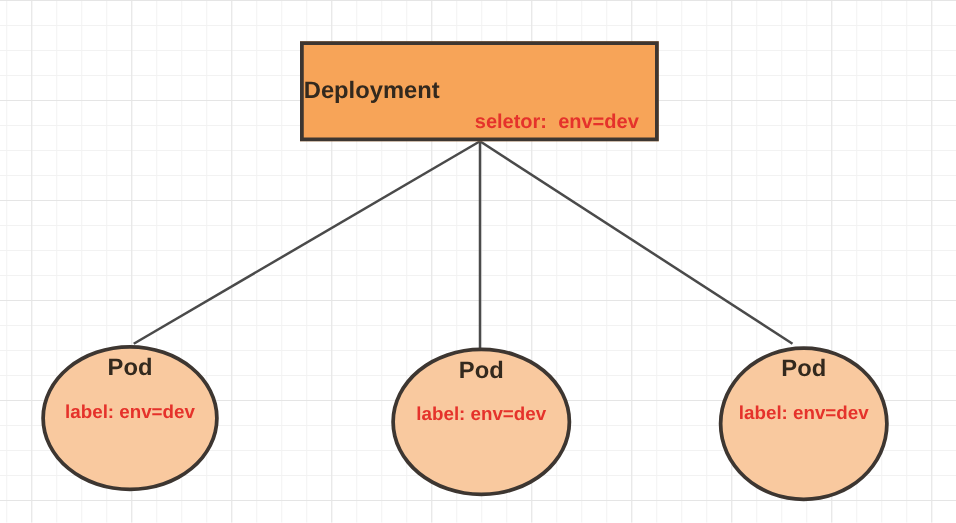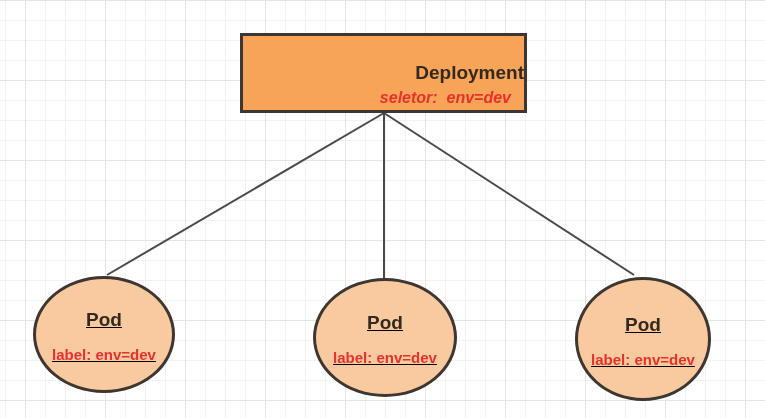--- a/index.html
+++ b/index.html
@@ -30,40 +30,38 @@
   }
   .deployment {
     position: absolute;
     left: 240px; top: 33px;
     width: 287px; height: 80px;
     background: var(--deployment-fill, #f7a458);
     border: 3px solid var(--shape-border, #3d3631);
   }
   .dep-title {
     position: absolute; left: 0; right: 0; top: 26px;
-    text-align: right;
+    text-align: left;
     font-size: 19px; font-weight: bold;
     color: var(--title-color, #33291e);
-    padding-left: 14px;
   }
   .dep-selector {
     position: absolute; right: 13px; top: 53px;
-    font-size: 16px; font-weight: bold; font-style: italic;
+    font-size: 16px; font-weight: bold; 
     white-space: pre;
     color: var(--red-color, #e5322b);
   }
   .pod {
     position: absolute;
     background: var(--pod-fill, #f9c99f);
     border: 3px solid var(--shape-border, #3d3631);
     border-radius: 50%;
     display: flex; flex-direction: column;
-    align-items: center; justify-content: center;
+    align-items: center; justify-content: flex-start;
     padding-top: 5px;
-    text-decoration: underline;
   }
   .pod-1 { left: 33px;  top: 276px; width: 142px; height: 117px; }
   .pod-2 { left: 313px; top: 278px; width: 144px; height: 119px; }
   .pod-3 { left: 575px; top: 277px; width: 136px; height: 124px; }
   .pod-title {
     font-size: 19px; font-weight: bold;
     color: var(--title-color, #33291e);
     line-height: 22px;
   }
   .pod-label {

